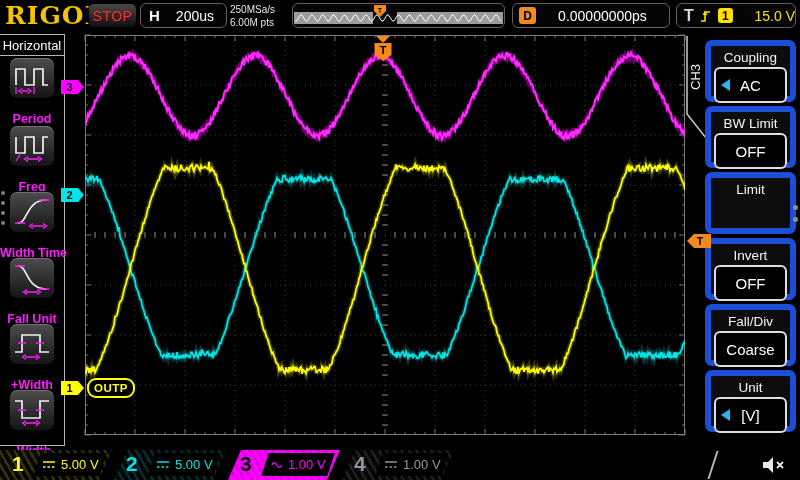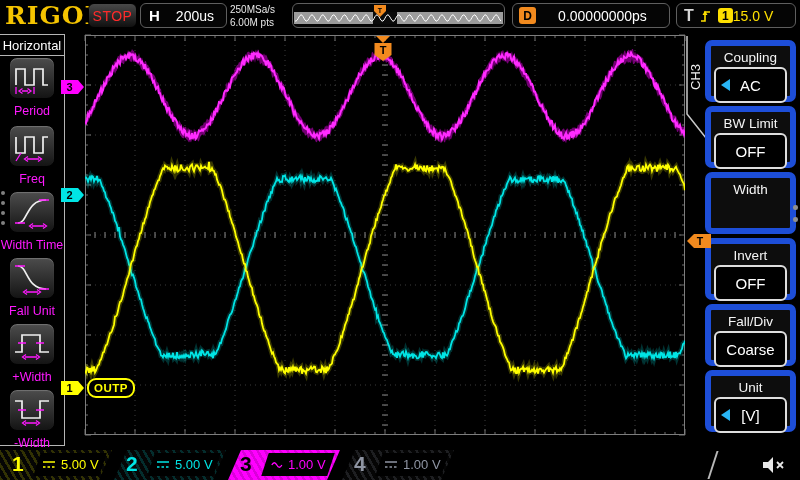--- a/index.html
+++ b/index.html
@@ -22,33 +22,33 @@
   .acq { position:absolute; left:230px; top:3px; color:#e8e8e8; font-size:10px; line-height:13px; }
   .preview { left:292px; width:213px; padding:0; }
   .d-box { left:512px; width:158px; }
   .d-badge { width:17px; height:17px; margin-left:6px; border-radius:3px; background:#f28a1e;
              color:#000; font-weight:bold; font-size:12px; display:flex; align-items:center; justify-content:center; }
   .d-value { color:#fff; font-size:14px; flex:1; text-align:center; }
   .t-box { left:676px; width:120px; }
   .t-label { color:#d8d8d8; font-weight:bold; font-size:16px; margin-left:7px; }
   .t-badge { width:15px; height:15px; margin-left:6px; border-radius:3px; background:#ffe000;
              color:#000; font-weight:bold; font-size:12px; display:flex; align-items:center; justify-content:center; }
-  .t-level { color:#ffe000; font-size:14px; flex:1; text-align:left; }
+  .t-level { color:#ffe000; font-size:14px; flex:1; text-align:right; }
 
   
   .lm { position:absolute; left:0; top:34px; width:65px; height:412px; background:#000;
         border-top:1px solid #b5b5b5; border-right:1px solid #b5b5b5; border-bottom:1px solid #b5b5b5; }
   .lm-title { height:21px; border-bottom:1px solid #b5b5b5; color:#fff; font-size:13px;
               display:flex; align-items:center; justify-content:center; }
   .lm-item { position:absolute; left:0; width:64px; text-align:center; }
   .lm-btn { width:46px; height:42px; margin:0 auto; border-radius:8px; border:1px solid #000;
             background:linear-gradient(#4c4c4c,#141414);
             box-shadow:inset 0 1px 1px rgba(255,255,255,.22);
             display:flex; align-items:center; justify-content:center; }
-  .lm-lbl { margin-top:5px; color:#ff19ff; font-size:12.5px; white-space:nowrap; }
+  .lm-lbl { margin-top:13px; color:#ff19ff; font-size:12.5px; white-space:nowrap;font-weight:bold; }
   .lm-dots { position:absolute; left:1px; top:156px; }
   .lm-dots div { width:4px; height:4px; border-radius:50%; background:#808080; margin-bottom:6px; }
 
   
   .rm-item { position:absolute; left:705px; width:91px; height:62px; border:6px solid #1d4ed8;
              border-radius:7px; background:#0d0d0d; }
   .rm-label { height:18px; margin-top:2px; display:flex; align-items:center; justify-content:center;
               color:#f5f5f5; font-size:13.5px; }
   .rm-value { position:relative; margin:1px 3px; height:36px; border:2px solid #dedede; border-radius:6px;
               background:#000; display:flex; align-items:center; justify-content:center;
@@ -563,21 +563,21 @@
   </div>
 </div>
 <div class="rm-item" style="top:106px">
   <div class="rm-label">BW Limit</div>
   <div class="rm-value">
 
     <span>OFF</span>
   </div>
 </div>
 <div class="rm-item" style="top:172px">
-  <div class="rm-label">Width</div>
+  <div class="rm-label">Limit</div>
 </div>
 <div class="rm-item" style="top:238px">
   <div class="rm-label">Invert</div>
   <div class="rm-value">
 
     <span>OFF</span>
   </div>
 </div>
 <div class="rm-item" style="top:304px">
   <div class="rm-label">Fall/Div</div>

